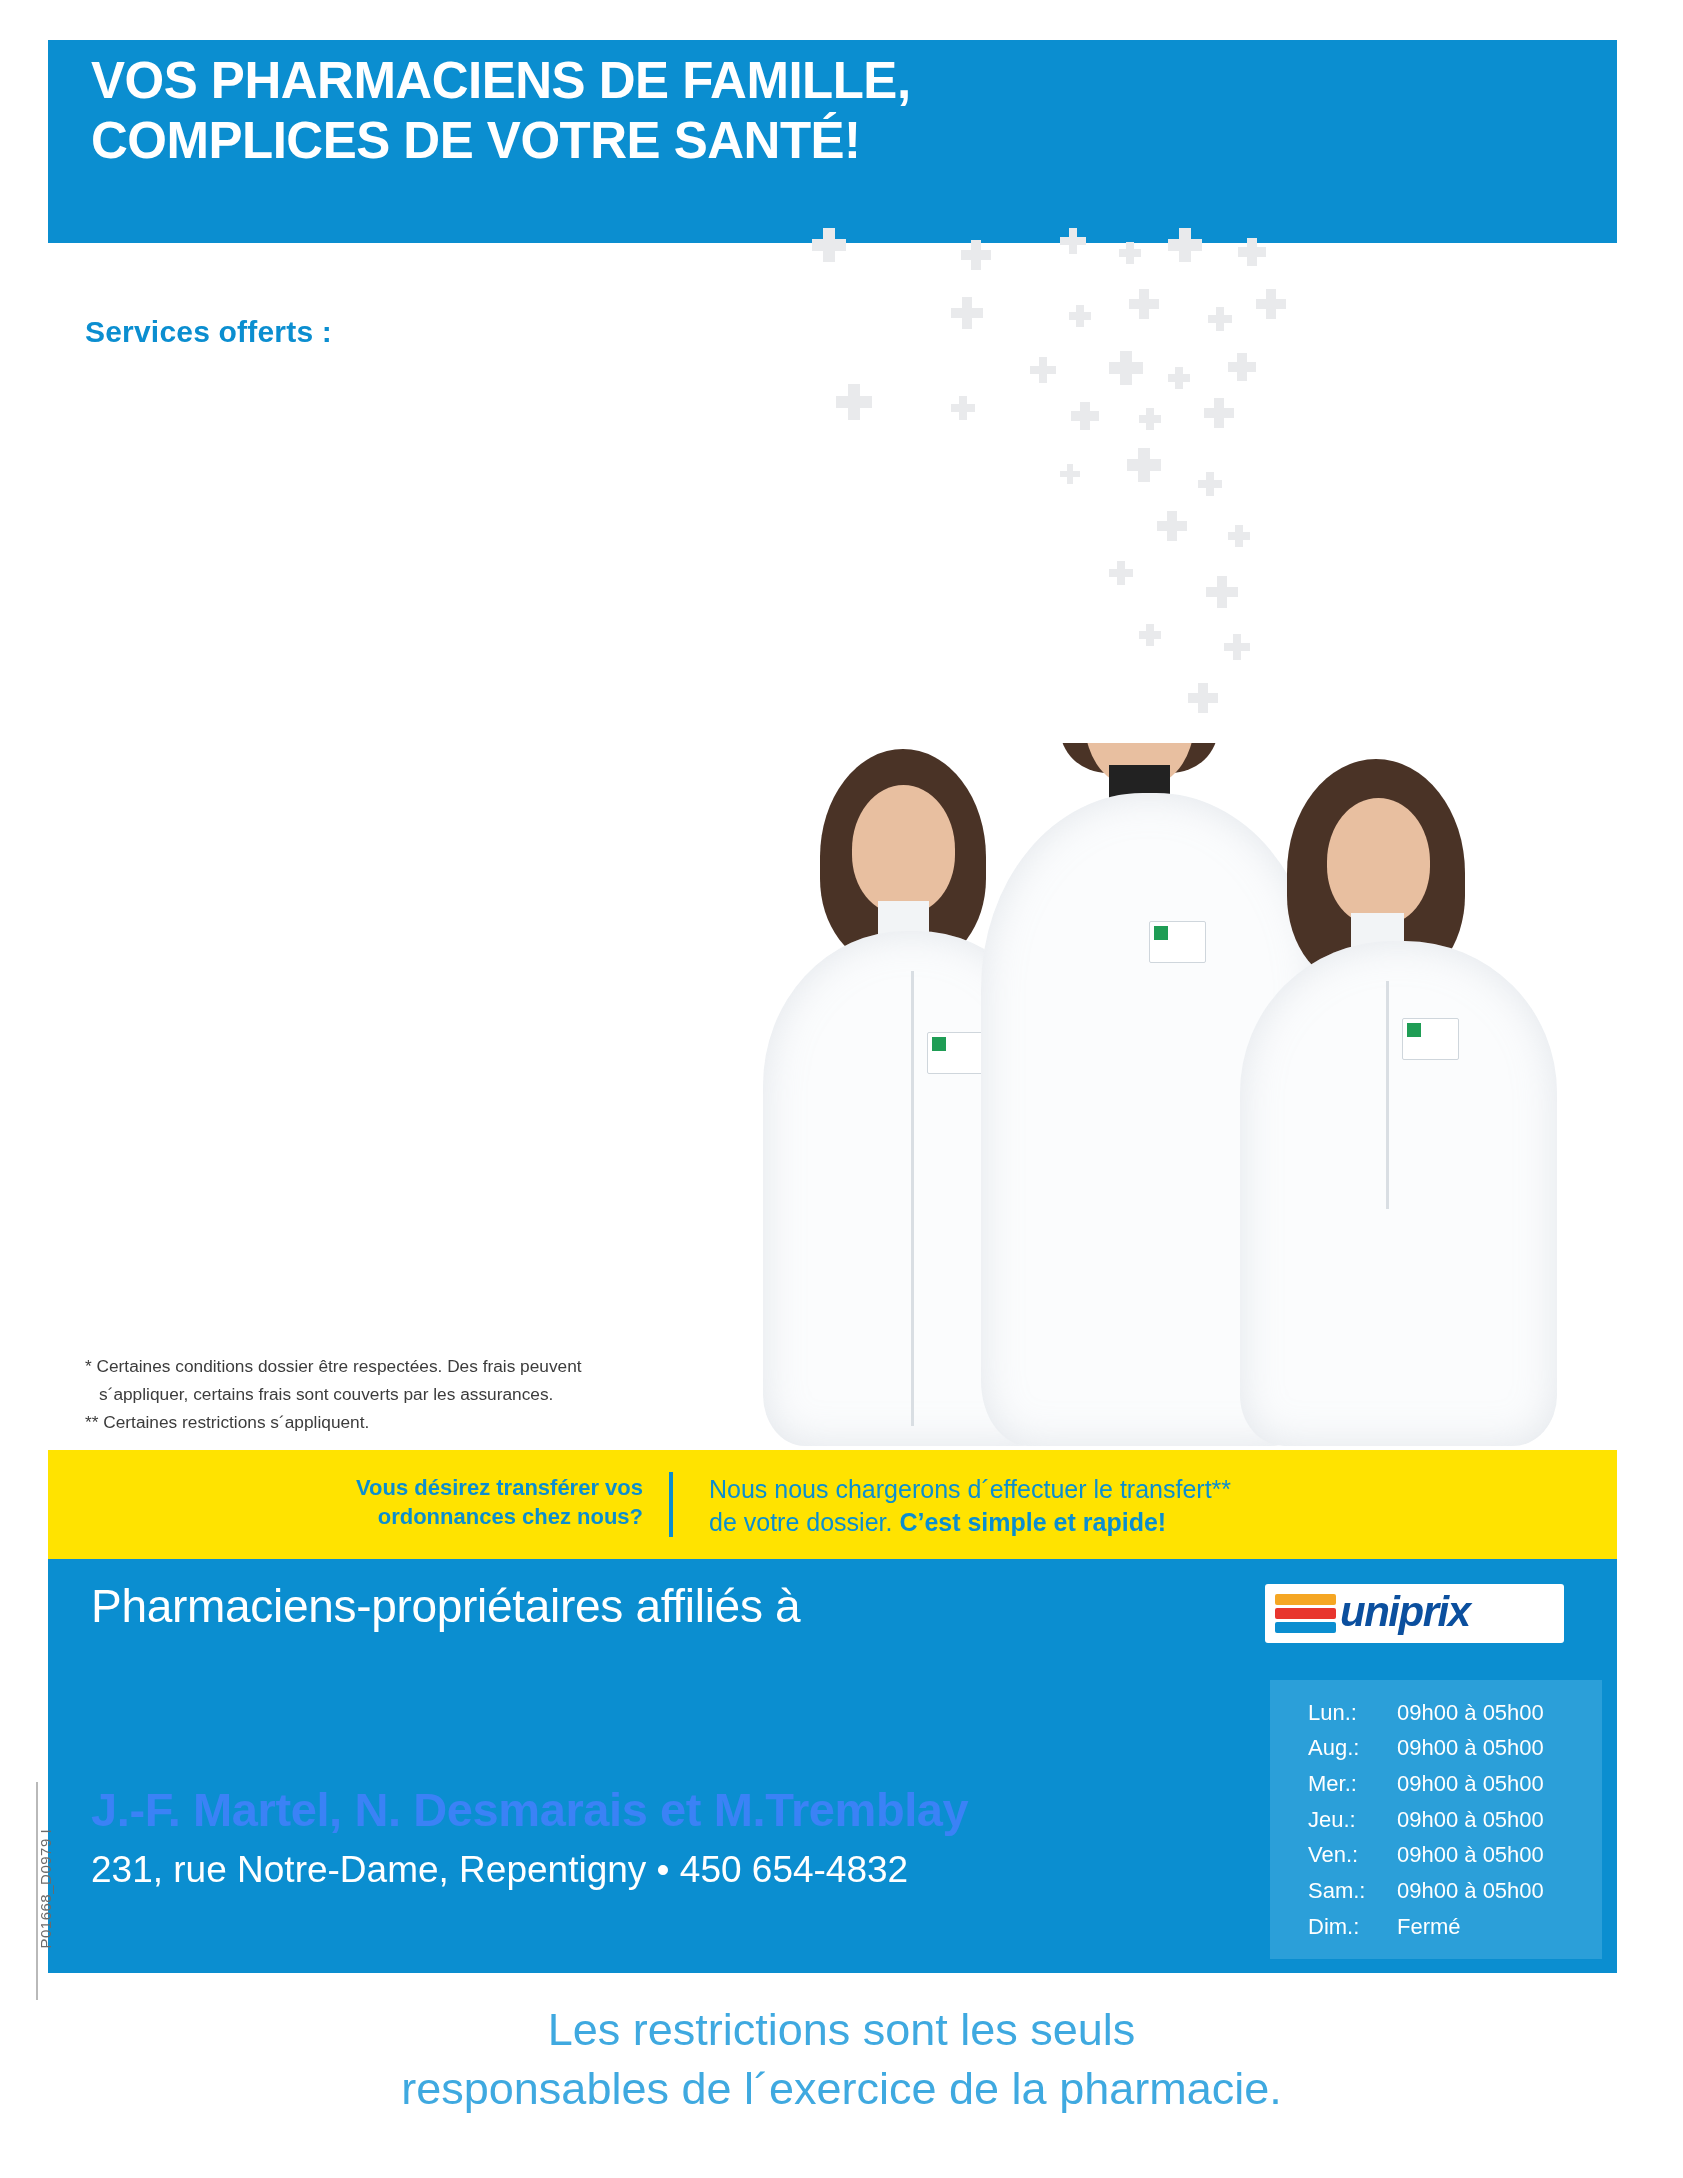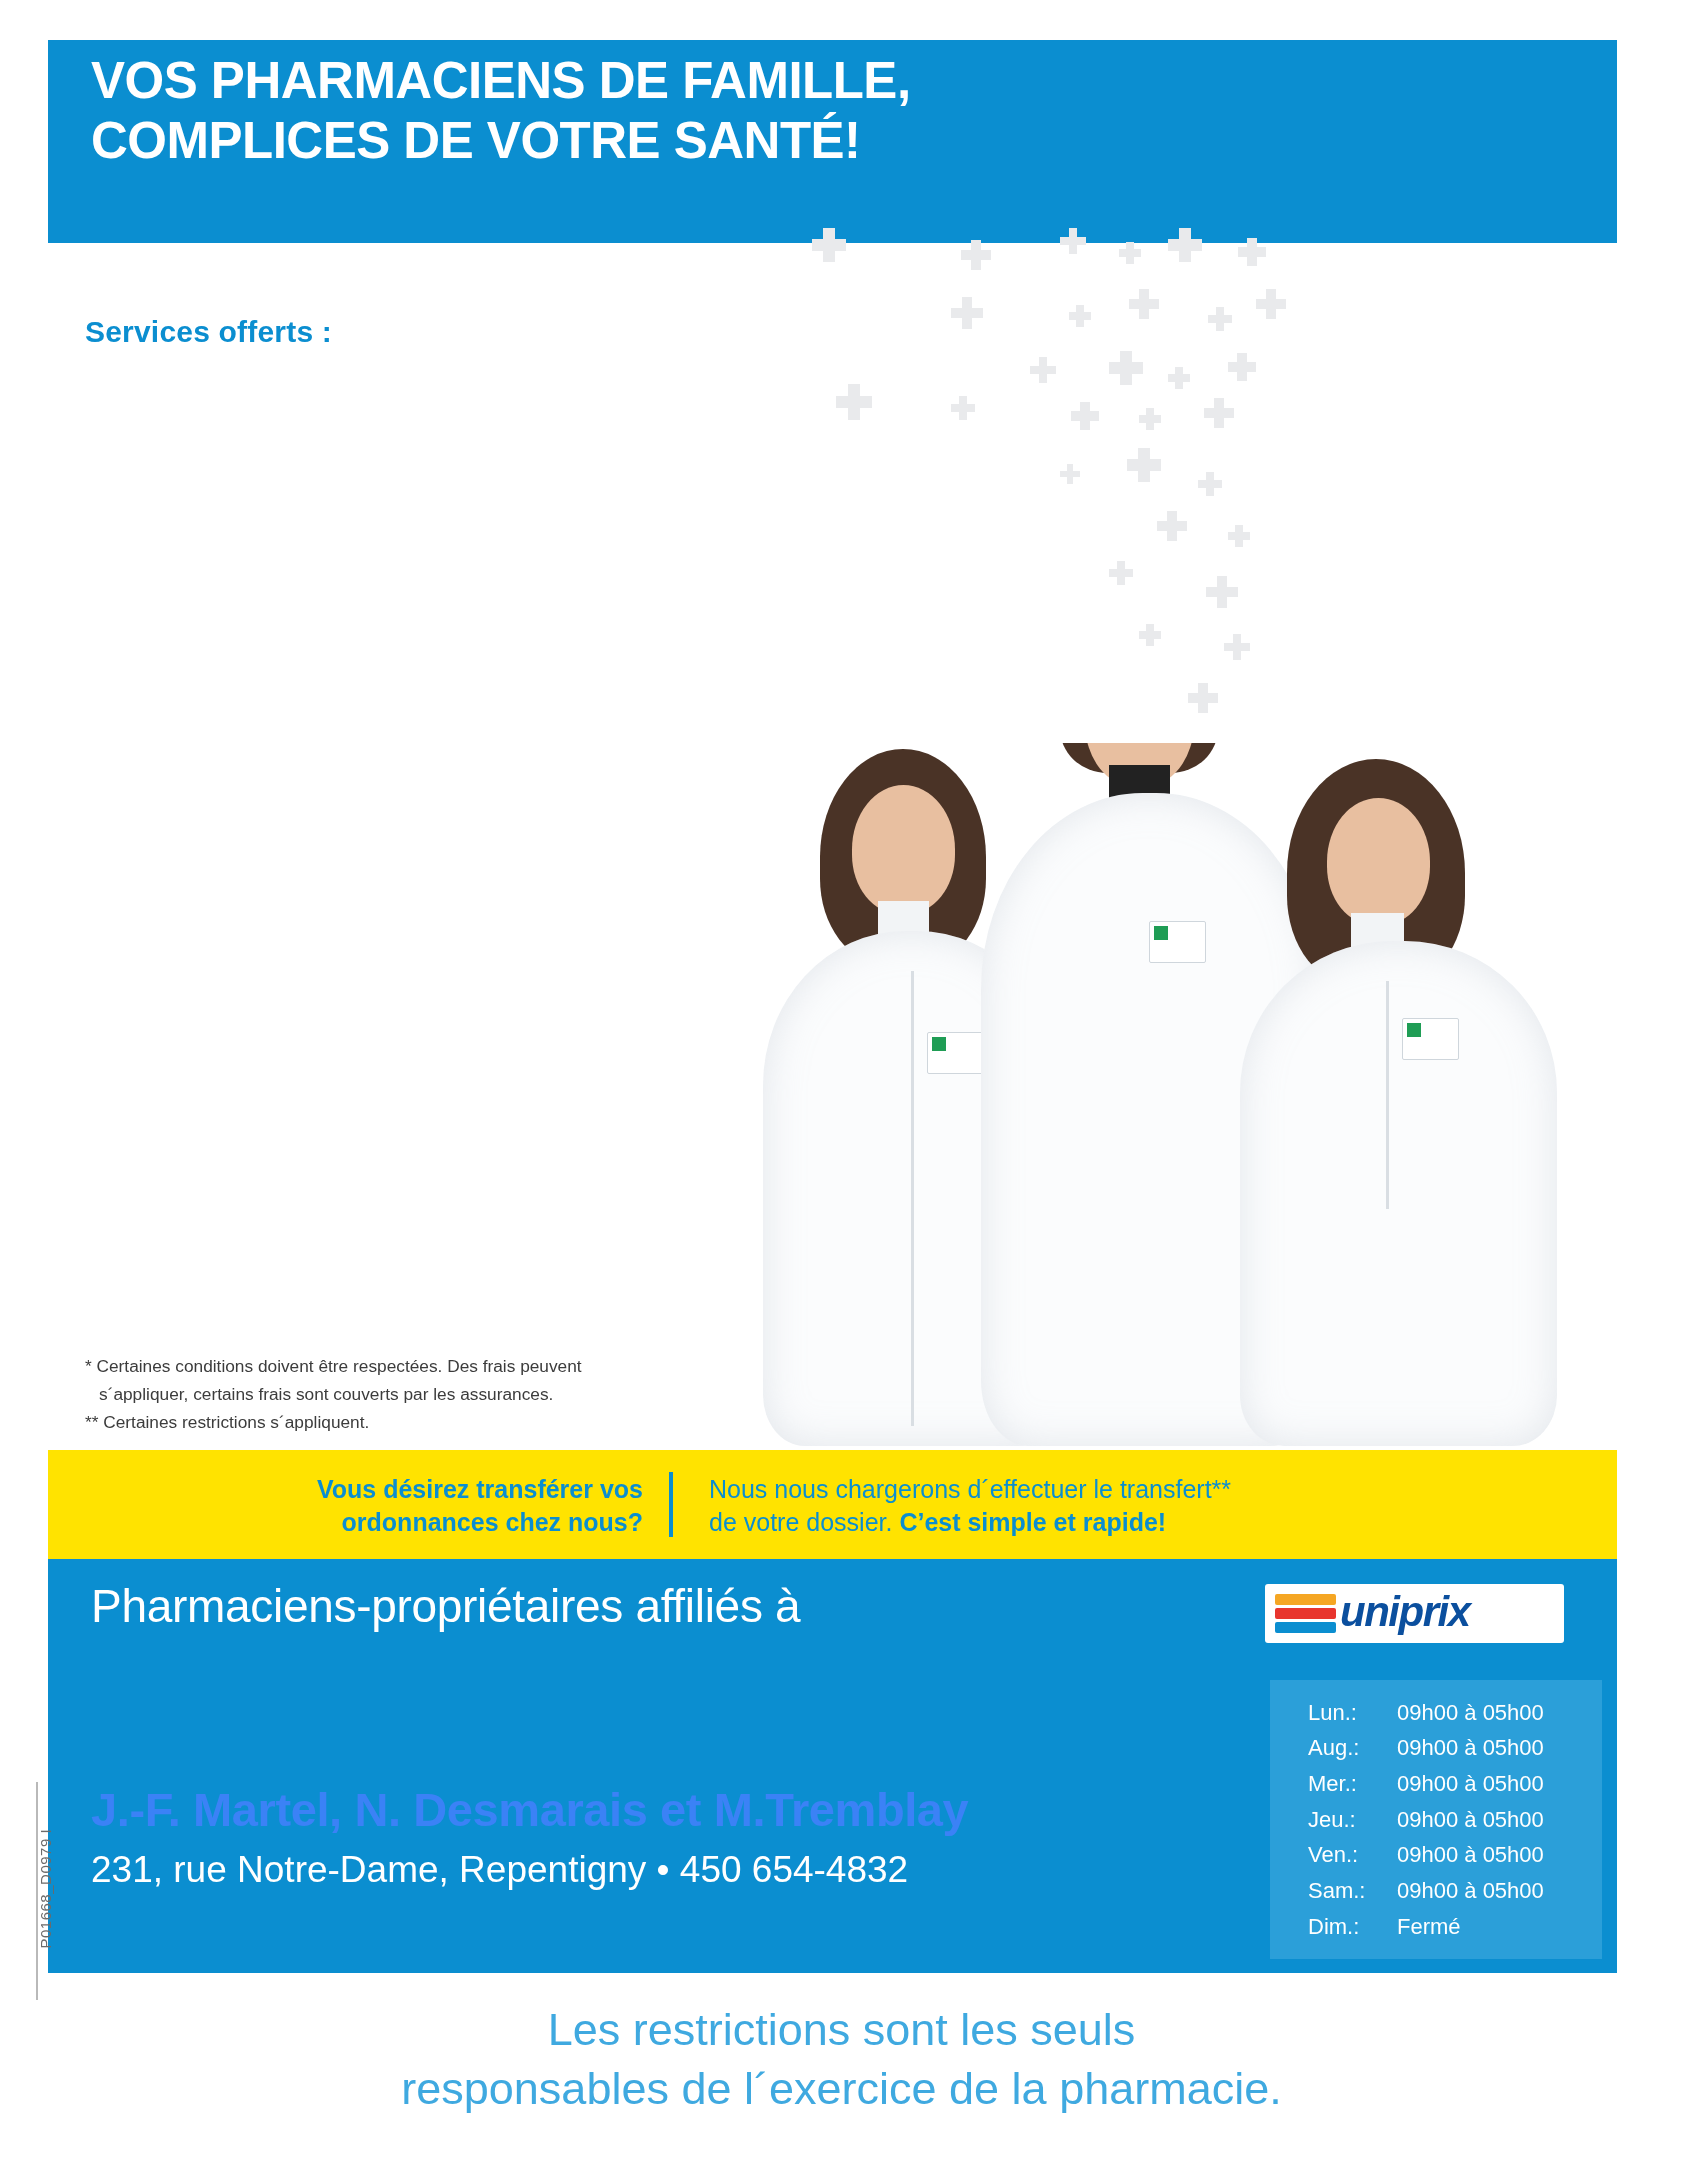--- a/index.html
+++ b/index.html
@@ -145,21 +145,21 @@
     height: 109px;
     background: #ffe300;
   }
   .yellow-left {
     position: absolute;
     left: 168px;
     top: 1473px;
     width: 475px;
     text-align: right;
     color: #0b8ed0;
-    font-size: 25px;
+    font-size: 22px;
     font-weight: bold;
     line-height: 1.32;
   }
   .yellow-divider {
     position: absolute;
     left: 669px;
     top: 1472px;
     width: 4px;
     height: 65px;
     background: #0b8ed0;
@@ -393,21 +393,21 @@
     <div class="neckline" style="left:618px; top:170px; width:53px; height:46px;"></div>
     <div class="coat" style="left:507px; top:198px; width:317px; height:505px;"></div>
     <div class="zipper" style="left:653px; top:238px; height:228px;"></div>
     <div class="badge" style="left:669px; top:275px; width:55px; height:40px;">
         <i></i>
       </div>
   </div>
 </div>
 
 <div class="footnotes">
-  <div>* Certaines conditions doivent être respectées. Des frais peuvent</div>
+  <div>* Certaines conditions dossier être respectées. Des frais peuvent</div>
   <div class="fn-indent">s´appliquer, certains frais sont couverts par les assurances.</div>
   <div>** Certaines restrictions s´appliquent.</div>
 </div>
 
 <div class="yellow-band"></div>
 <div class="yellow-left">
   <div>Vous désirez transférer vos</div>
   <div>ordonnances chez nous?</div>
 </div>
 <div class="yellow-divider"></div>

